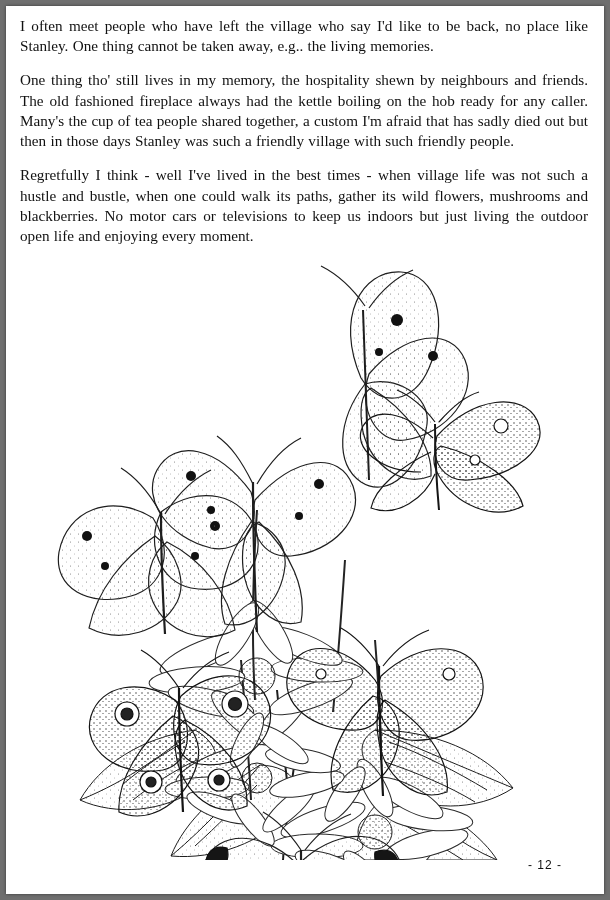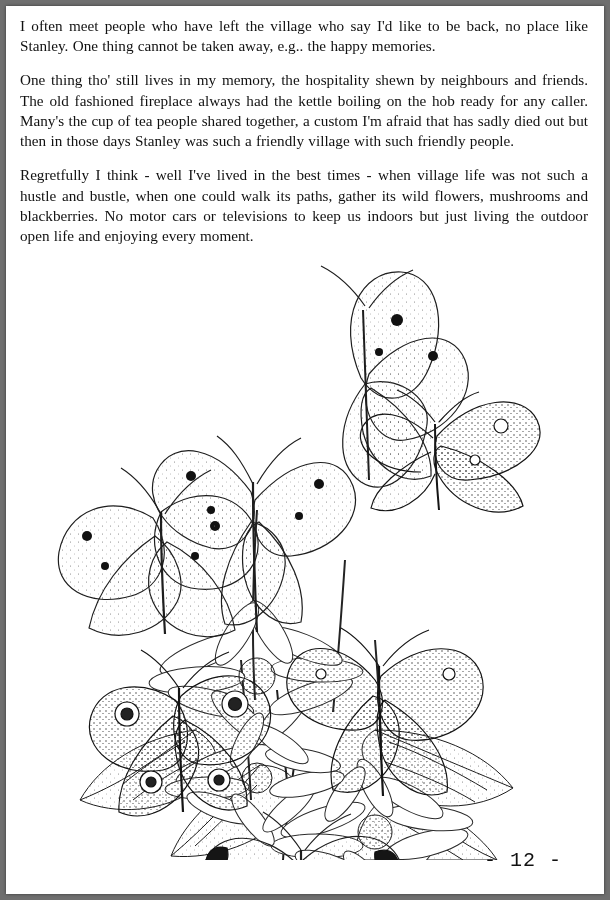--- a/index.html
+++ b/index.html
@@ -40,33 +40,33 @@
     margin-top: 2px;
   }
   .figure-wrap svg {
     display: block;
     margin: 0 auto;
   }
   .page-number {
     position: absolute;
     right: 42px;
     bottom: 22px;
-    font-size: 20px;
-    font-family: Liberation Mono, monospace;
+    font-size: 12px;
+    font-family: Liberation Sans, sans-serif;
     color: #111;
     letter-spacing: 1px;
   }
 </style>
 </head>
 <body>
 
 <div class="page">
 
   <div class="content">
-    <p class="para">I often meet people who have left the village who say I'd like to be back, no place like Stanley.  One thing cannot be taken away, e.g.. the happy memories.</p>
+    <p class="para">I often meet people who have left the village who say I'd like to be back, no place like Stanley.  One thing cannot be taken away, e.g.. the living memories.</p>
     <p class="para">One thing tho' still lives in my memory, the hospitality shewn by neighbours and friends.   The old fashioned fireplace always had the kettle boiling on the hob ready for any caller.  Many's the cup of tea people shared together, a custom I'm afraid that has sadly died out but then in those days Stanley was such a friendly village with such friendly people.</p>
     <p class="para">Regretfully I think - well I've lived in the best times - when village life was not such a hustle and bustle, when one could walk its paths, gather its wild flowers, mushrooms and blackberries.  No motor cars or televisions to keep us indoors but just living the outdoor open life and enjoying every moment.</p>
   </div>
 
   <div class="figure-wrap">
     <svg width="520" height="600" viewBox="0 0 520 600">
       <defs>
         <radialGradient id="dark1" cx="50%" cy="50%" r="60%">
           <stop offset="0%" stop-color="#1a1a1a"></stop>
           <stop offset="100%" stop-color="#444"></stop>

